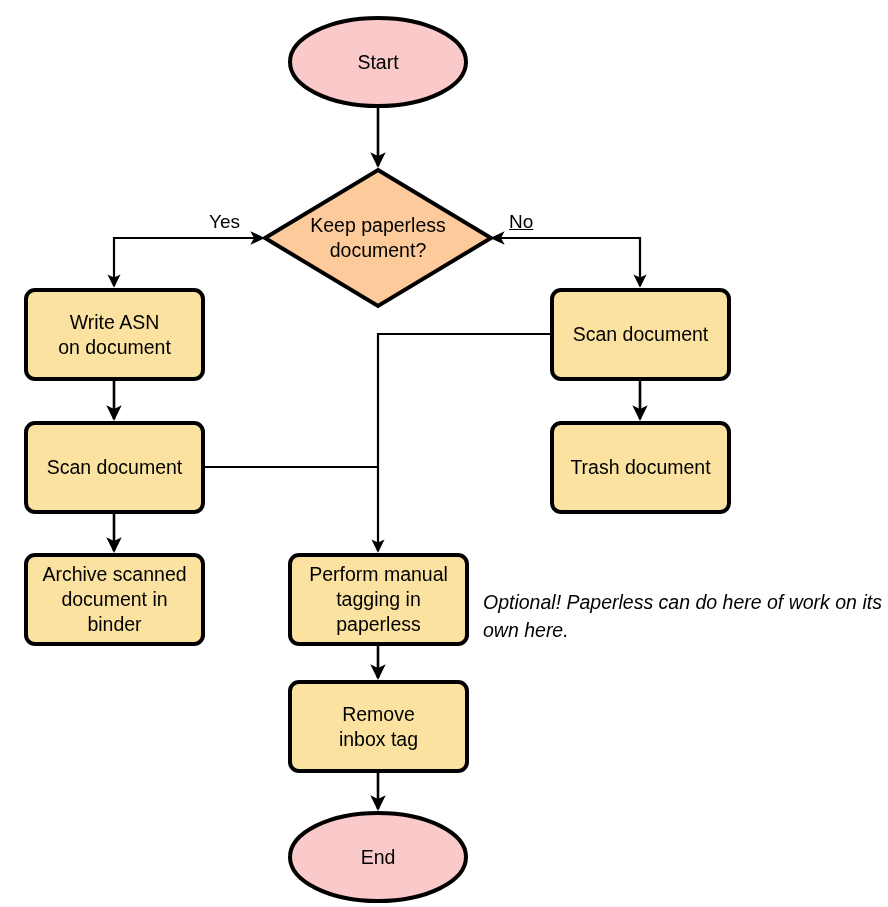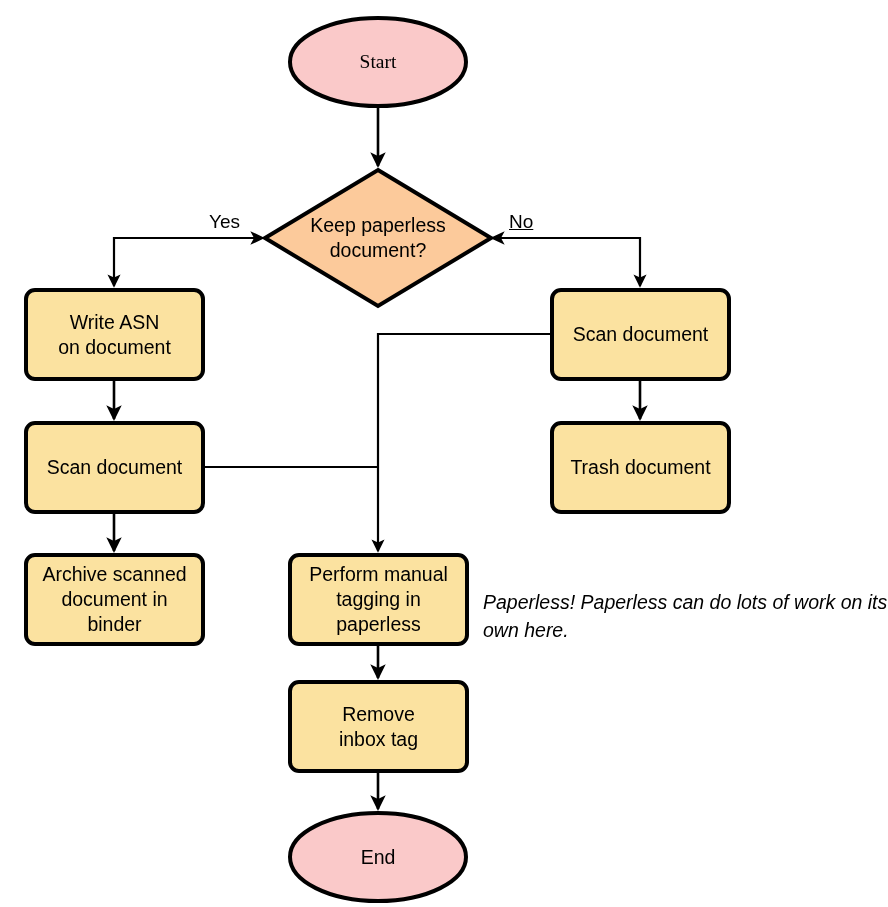--- a/index.html
+++ b/index.html
@@ -112,21 +112,21 @@
       <rect x="552" y="423" width="177" height="89" rx="9" ry="9" fill="#FBE2A0" stroke="#000000" stroke-width="4"></rect>
 
       <rect x="290" y="555" width="177" height="89" rx="9" ry="9" fill="#FBE2A0" stroke="#000000" stroke-width="4"></rect>
 
       <rect x="290" y="682" width="177" height="89" rx="9" ry="9" fill="#FBE2A0" stroke="#000000" stroke-width="4"></rect>
 
       <ellipse cx="378" cy="857" rx="88" ry="44" fill="#FAC9C9" stroke="#000000" stroke-width="4"></ellipse>
     </g>
   </svg>
 
-  <div class="node-label" style="left:290px; top:18px; width:176px; height:88px;font-family:Liberation Serif, serif;">Start</div>
+  <div class="node-label" style="left:290px; top:18px; width:176px; height:88px;">Start</div>
 
   <div class="node-label" style="left:265px; top:170px; width:226px; height:136px;">Keep paperless
 document?</div>
 
   <div class="node-label" style="left:26px; top:290px; width:177px; height:89px;">Write ASN
 on document</div>
 
   <div class="node-label" style="left:26px; top:423px; width:177px; height:89px;">Scan document</div>
 
   <div class="node-label" style="left:26px; top:555px; width:177px; height:89px;">Archive scanned
@@ -143,15 +143,15 @@
   <div class="node-label" style="left:290px; top:555px; width:177px; height:89px;">Perform manual
 tagging in
 paperless</div>
 
   <div class="node-label" style="left:290px; top:813px; width:176px; height:88px;text-align:right;">End</div>
 
   <div class="edge-label" style="left:209px; top:211px;">Yes</div>
 
   <div class="edge-label" style="left:509px; top:211px;text-decoration:underline;">No</div>
 
-  <div class="note-text" style="left:483px; top:589px;">Paperless! Paperless can do lots of work on its own here.</div>
+  <div class="note-text" style="left:483px; top:589px;">Optional! Paperless can do here of work on its own here.</div>
 
 </div>
 
 </body></html>

